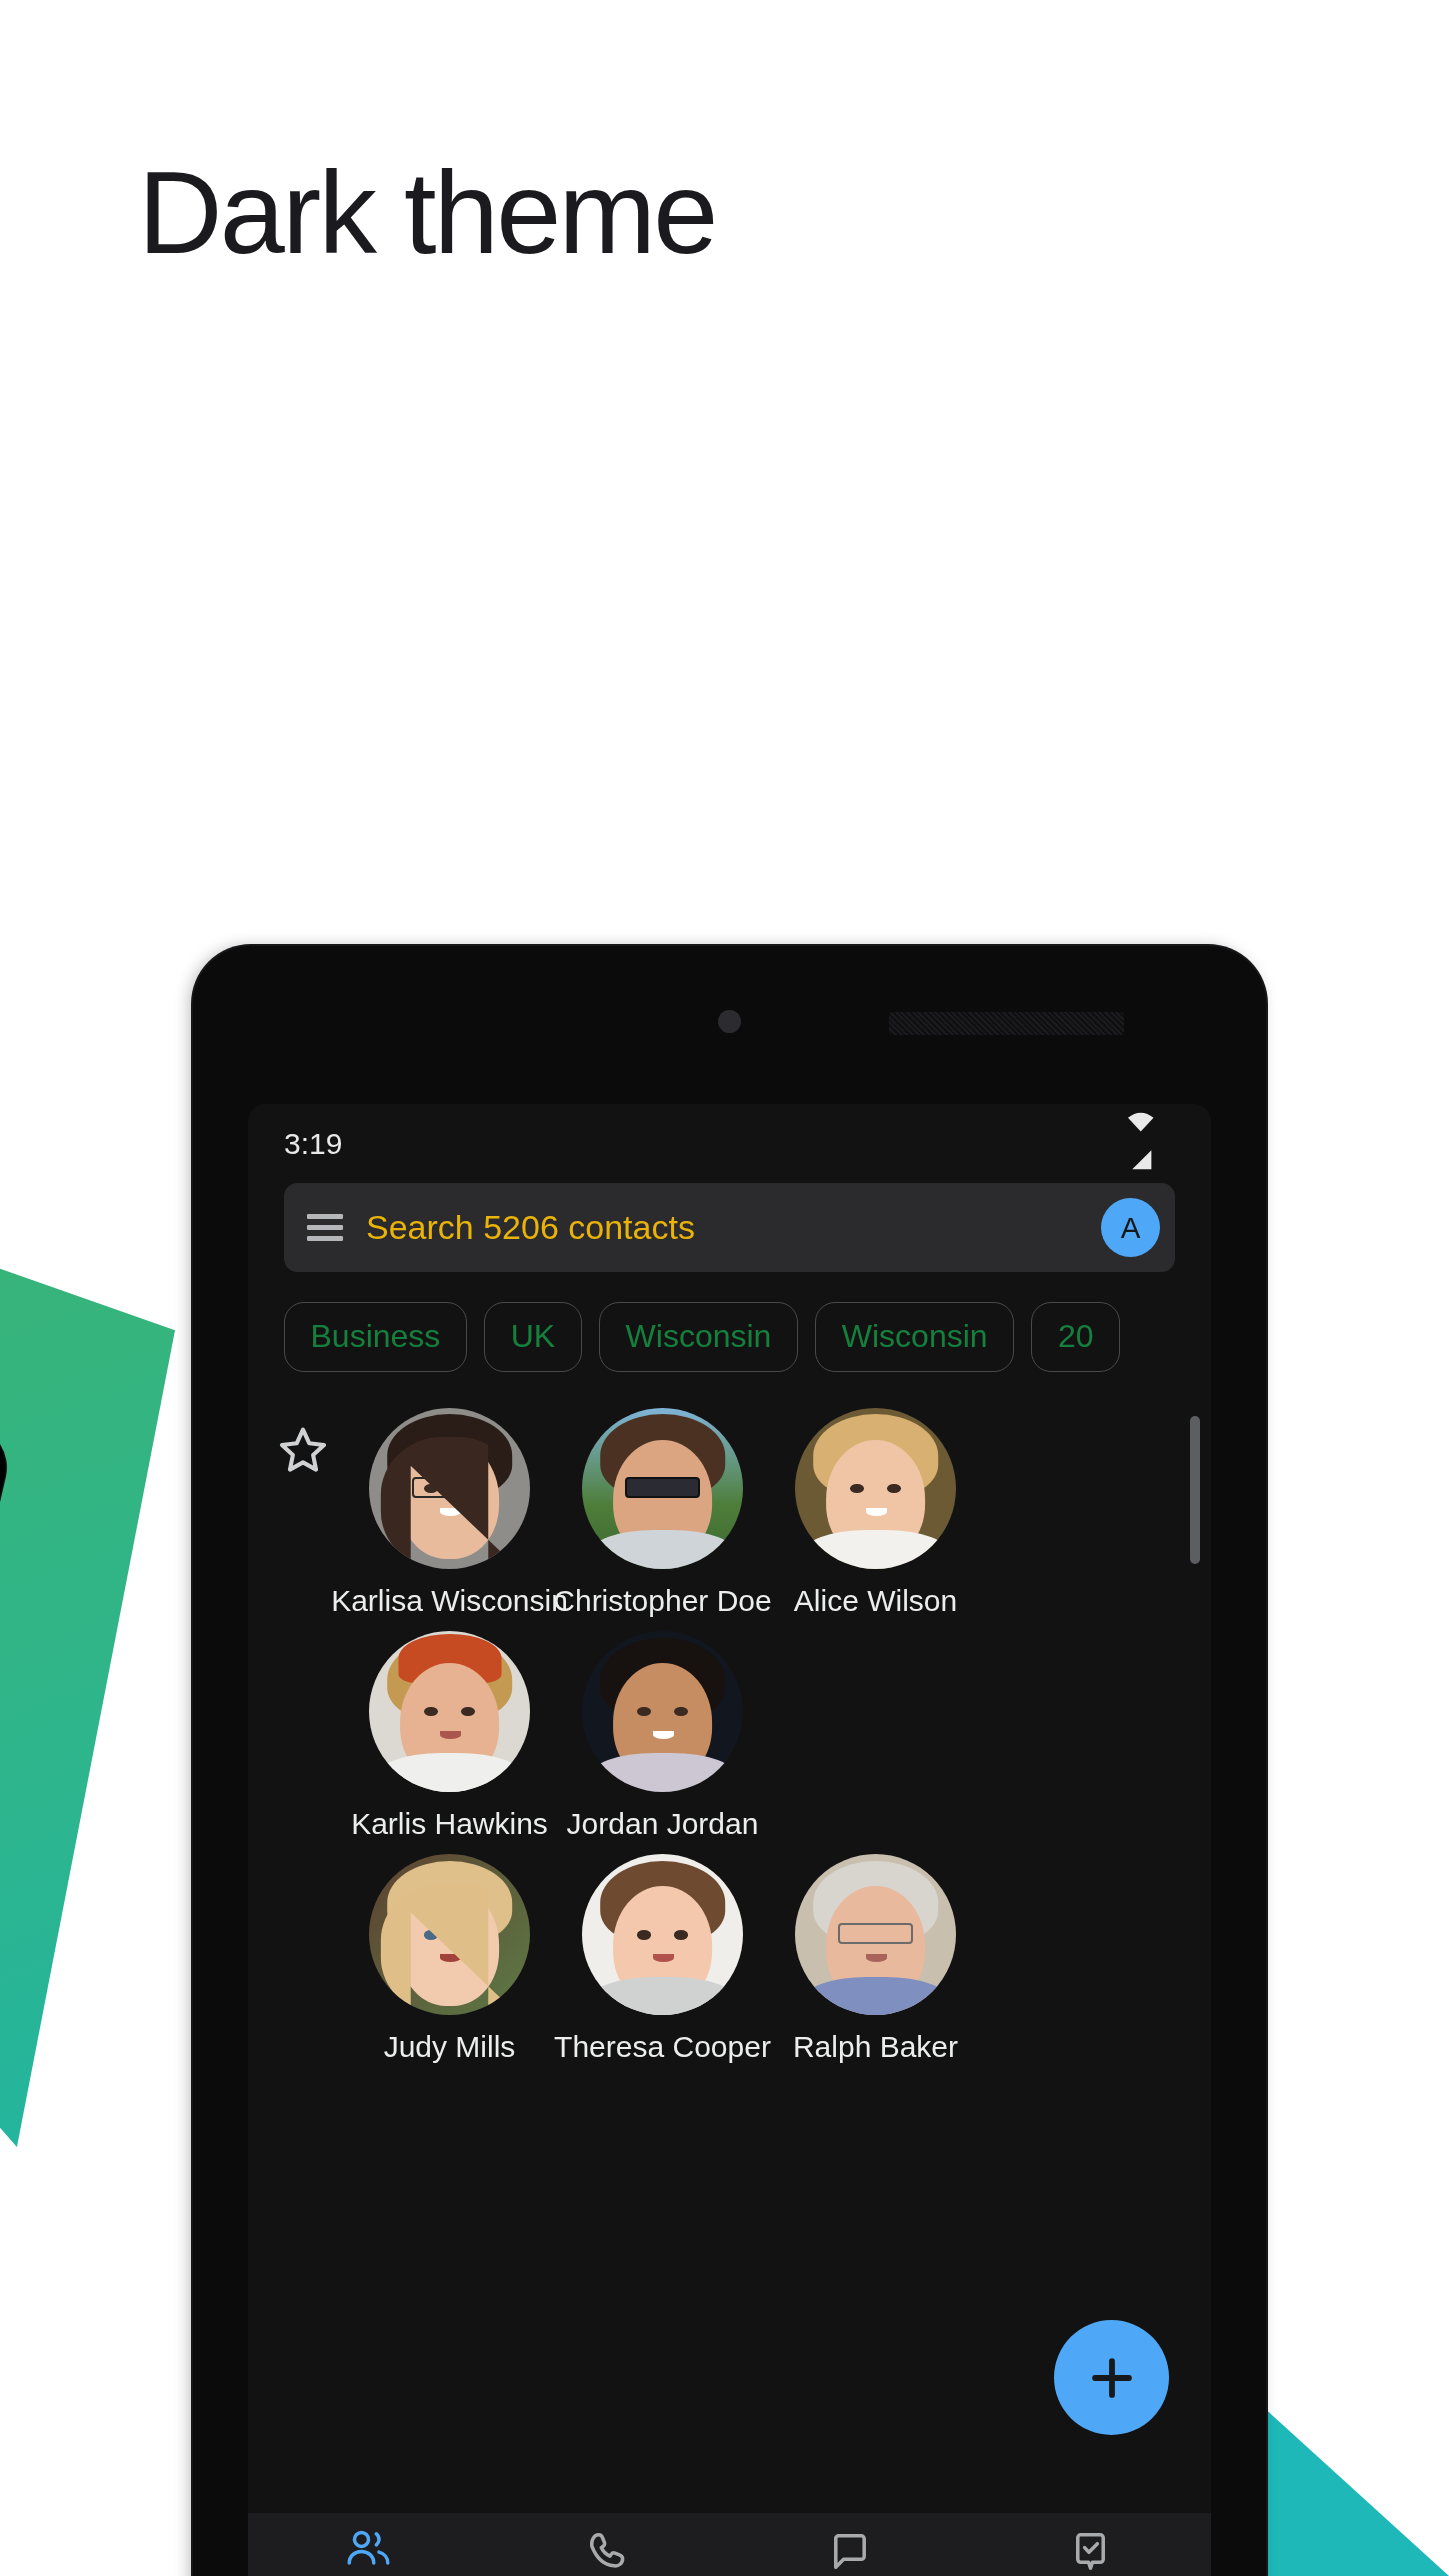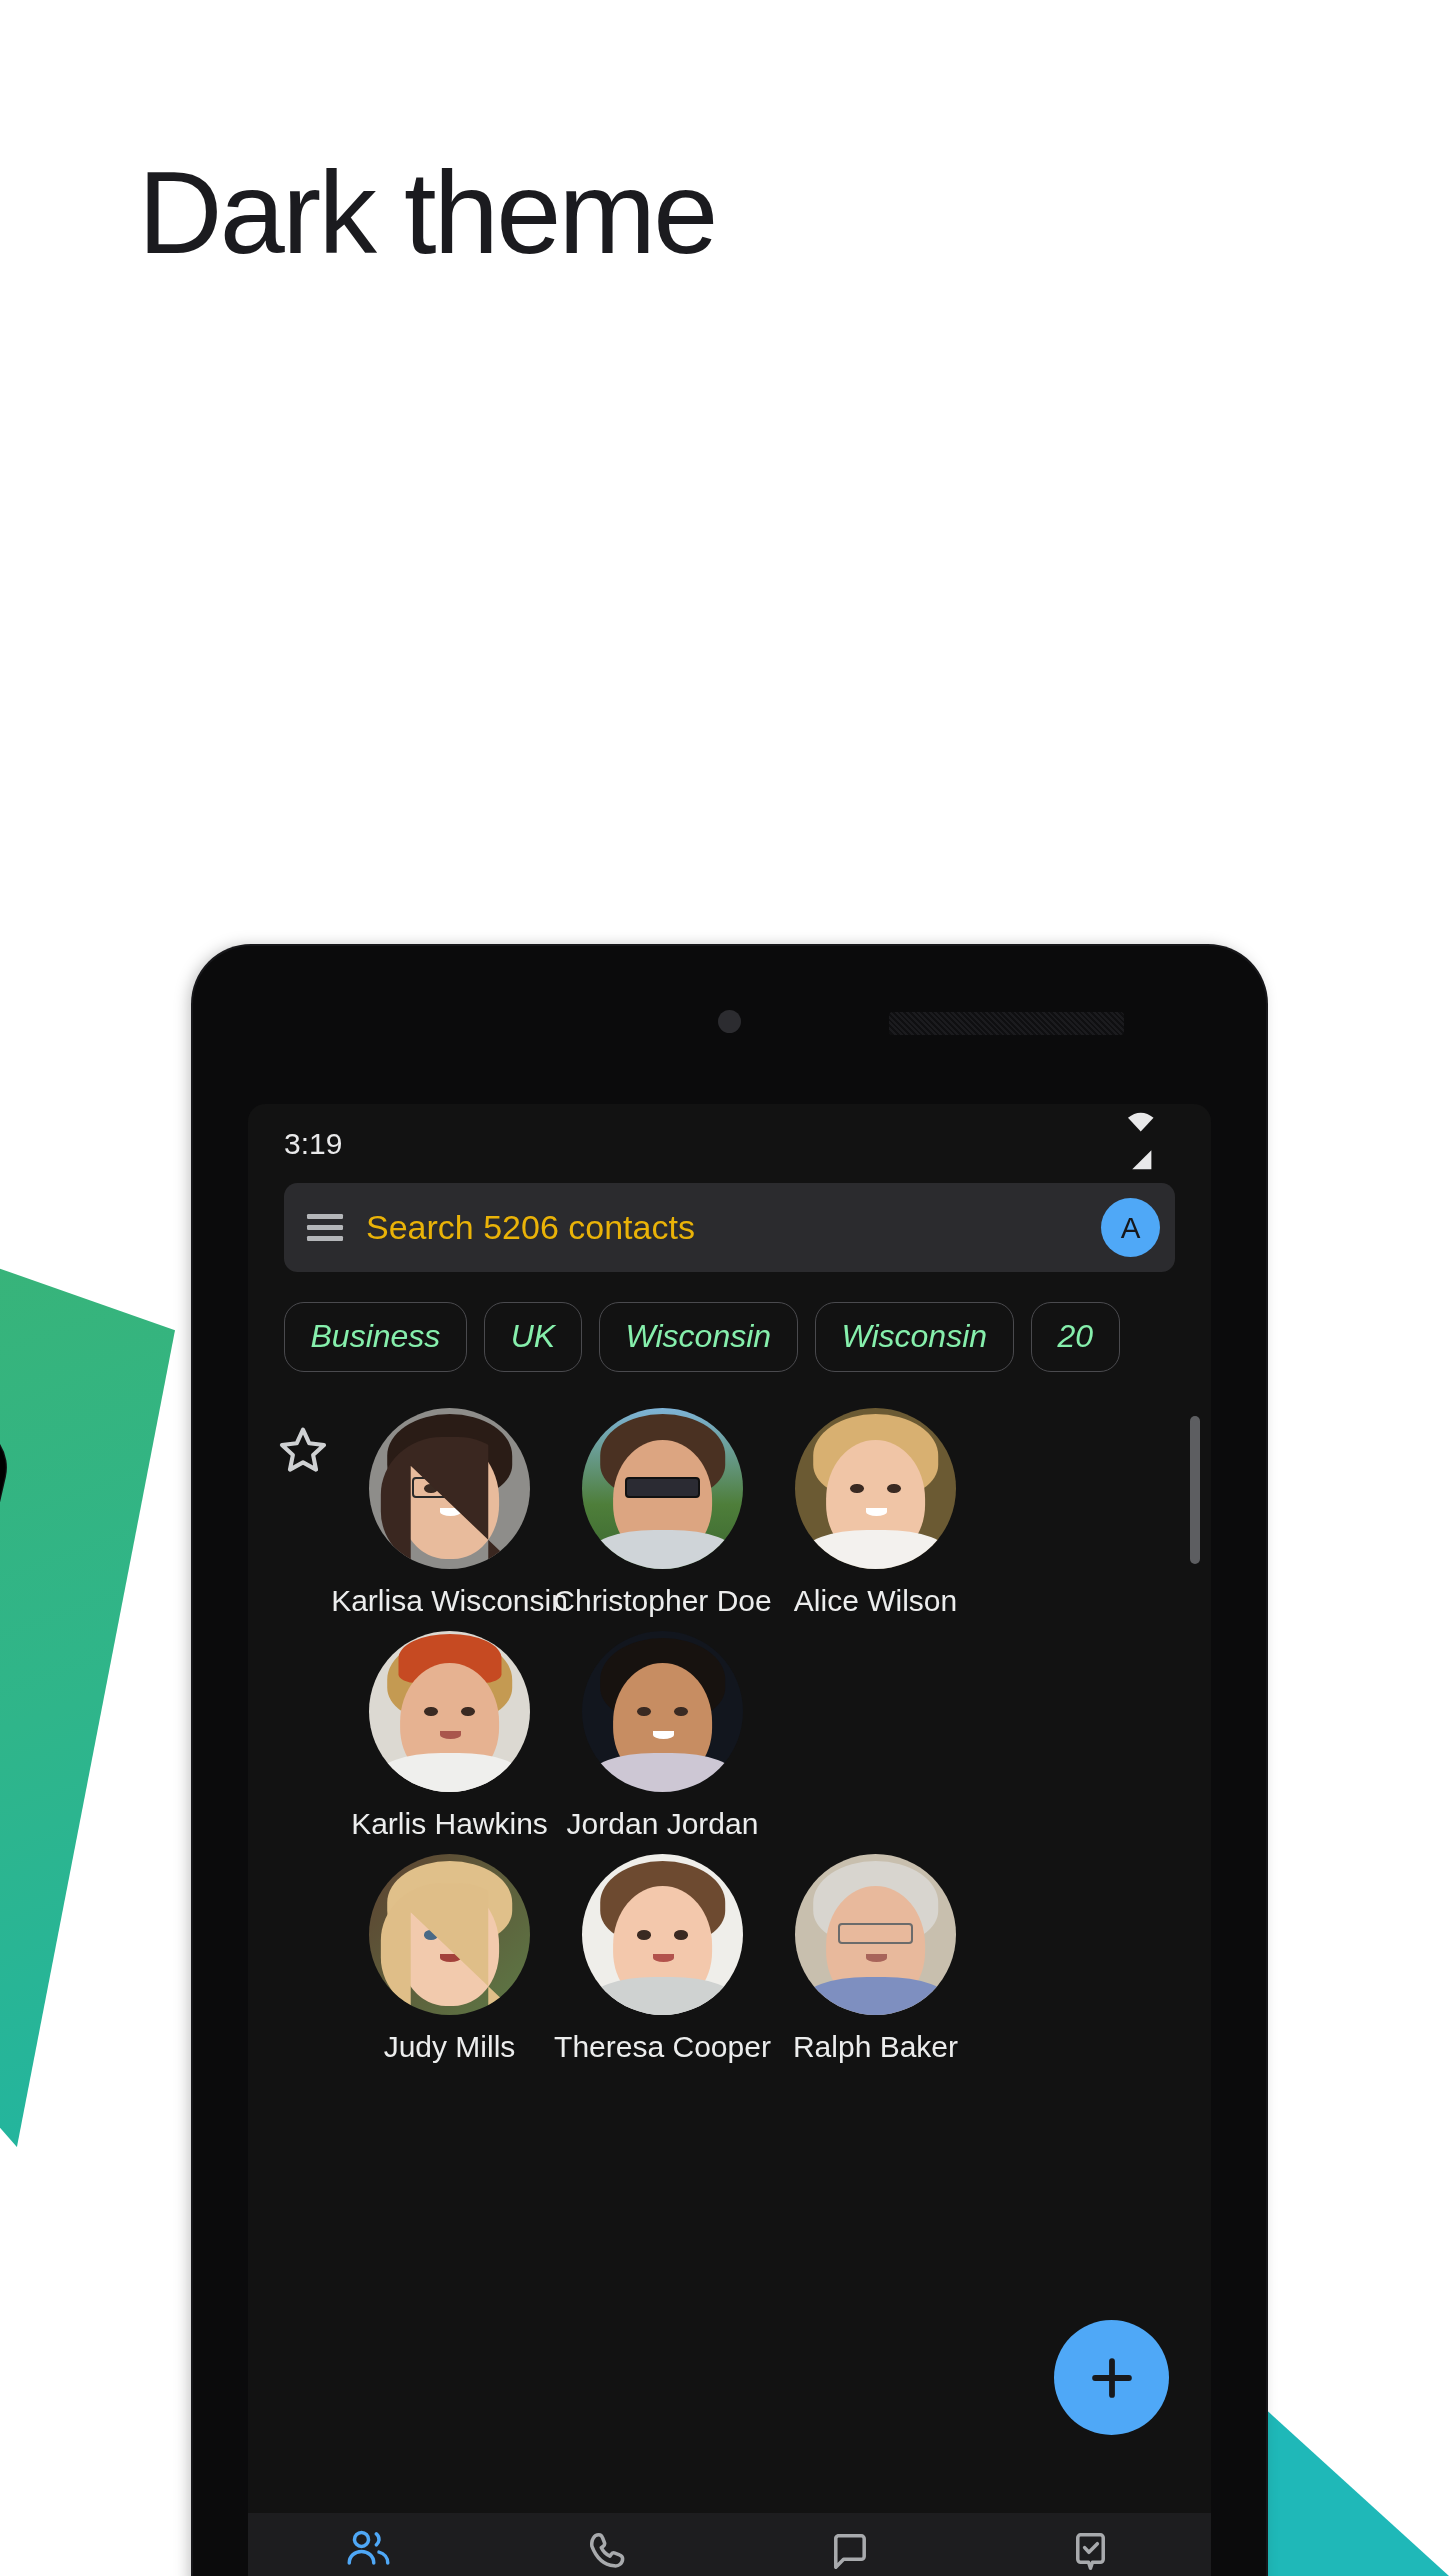--- a/index.html
+++ b/index.html
@@ -169,26 +169,25 @@
     padding:29.5px 0 27px 36px;
     flex:none;
     overflow:hidden;
   }
   .chip{
     border:1.3px solid #4a4a4e;
     border-radius:20px;
     padding:0 25.5px;
     height:70px;
     display:flex;align-items:center;
-    color:#86efac;
+    color:#15803d;
     font-size:32px;
     white-space:nowrap;
     flex:none;
     background:transparent;
-    font-style:italic;
   }
 
   
   .gridarea{
     position:relative;
     flex:1;
     overflow:hidden;
   }
   .starcol{
     position:absolute;

